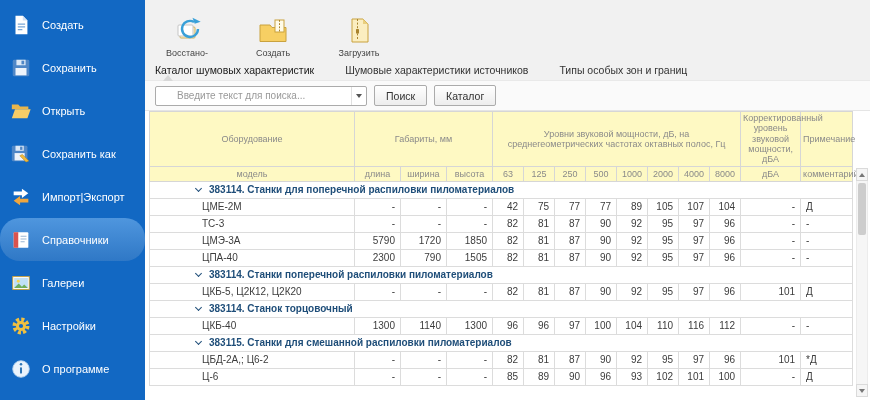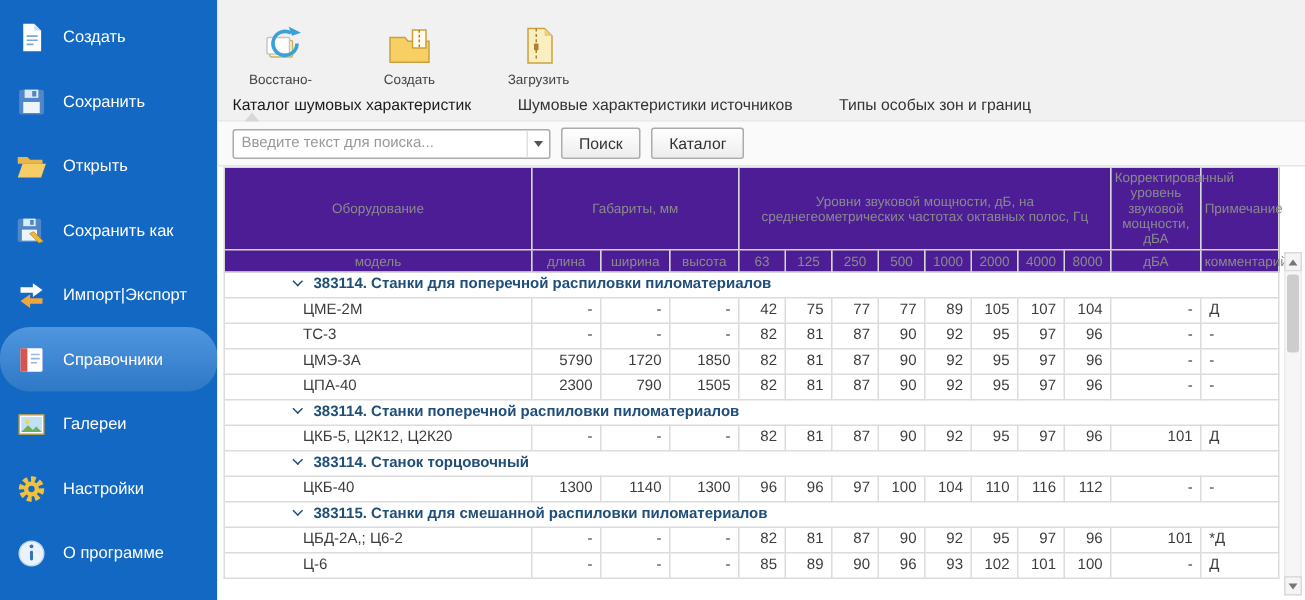--- a/index.html
+++ b/index.html
@@ -26,33 +26,33 @@
   .tabs { height:21px; background:#f1f1f1; display:flex; align-items:center; gap:31px; padding:0 10px;
           font-size:10.5px; color:#333; position:relative; border-bottom:1px solid #e9e9e9; }
   .tab { cursor:pointer; white-space:nowrap; }
   .tab.active { color:#1a1a1a; }
   .tab-notch { position:absolute; left:18px; bottom:-1px; width:0; height:0;
                border-left:5px solid transparent; border-right:5px solid transparent; border-bottom:6px solid #d8d8d8; }
 
   .search-row { height:29px; background:#fafafa; display:flex; align-items:center; gap:7px; padding:0 10px; }
   .search-box { width:212px; height:20px; background:#fff; border:1px solid #ababab; border-radius:2px; display:flex; align-items:center; }
   .search-input { flex:1; min-width:0; border:none; outline:none; background:transparent; font-family:inherit;
-                  font-size:10px; color:#444; padding:0 5px; }
+                  font-size:10px; color:#444; padding:0 5px;margin-left:16px; }
   .search-input::placeholder { color:#999; }
   .dd-btn { width:15px; align-self:stretch; display:flex; align-items:center; justify-content:center;
             border-left:1px solid #e0e0e0; cursor:pointer; }
   .dd-tri { width:0; height:0; border-left:3.5px solid transparent; border-right:3.5px solid transparent; border-top:4.5px solid #555; }
   .btn { height:21px; padding:0 11px; font-size:10.5px; color:#333; background:linear-gradient(#ffffff,#ededed);
          border:1px solid #ababab; border-radius:2px; cursor:pointer; font-family:inherit; }
 
   
   .table-area { flex:1; position:relative; padding-left:4px; overflow:hidden; background:#fff; border-top:1px solid #e5e5e5; }
   table { border-collapse:collapse; table-layout:fixed; width:703px; }
   th { border:1px solid #d6d6d6; color:#8a8a8a; font-weight:normal; vertical-align:middle;
-       background:#4c1d95; font-size:9px; line-height:1.15; padding:1px 2px; white-space:normal; }
+       background:#fef9c3; font-size:9px; line-height:1.15; padding:1px 2px; white-space:normal; }
   tr.hdr-main th { height:40px; }
   tr.hdr-sub th { height:15px; }
   td { border:1px solid #dcdcdc; font-size:10px; color:#3c3c3c; height:17px; padding:0 5px;
        white-space:nowrap; overflow:hidden; }
   tr.group-row td { font-weight:bold; color:#1f4e79; padding-left:46px; font-size:10px; }
   .chev { display:inline-block; width:5px; height:5px; border-right:1.6px solid #1f4e79; border-bottom:1.6px solid #1f4e79;
           transform:rotate(45deg); margin:0 8px 2px 0; }
   td.c-model { padding-left:52px; }
   td.c-num, td.c-dba { text-align:right; }
   td.c-note { text-align:left; }

